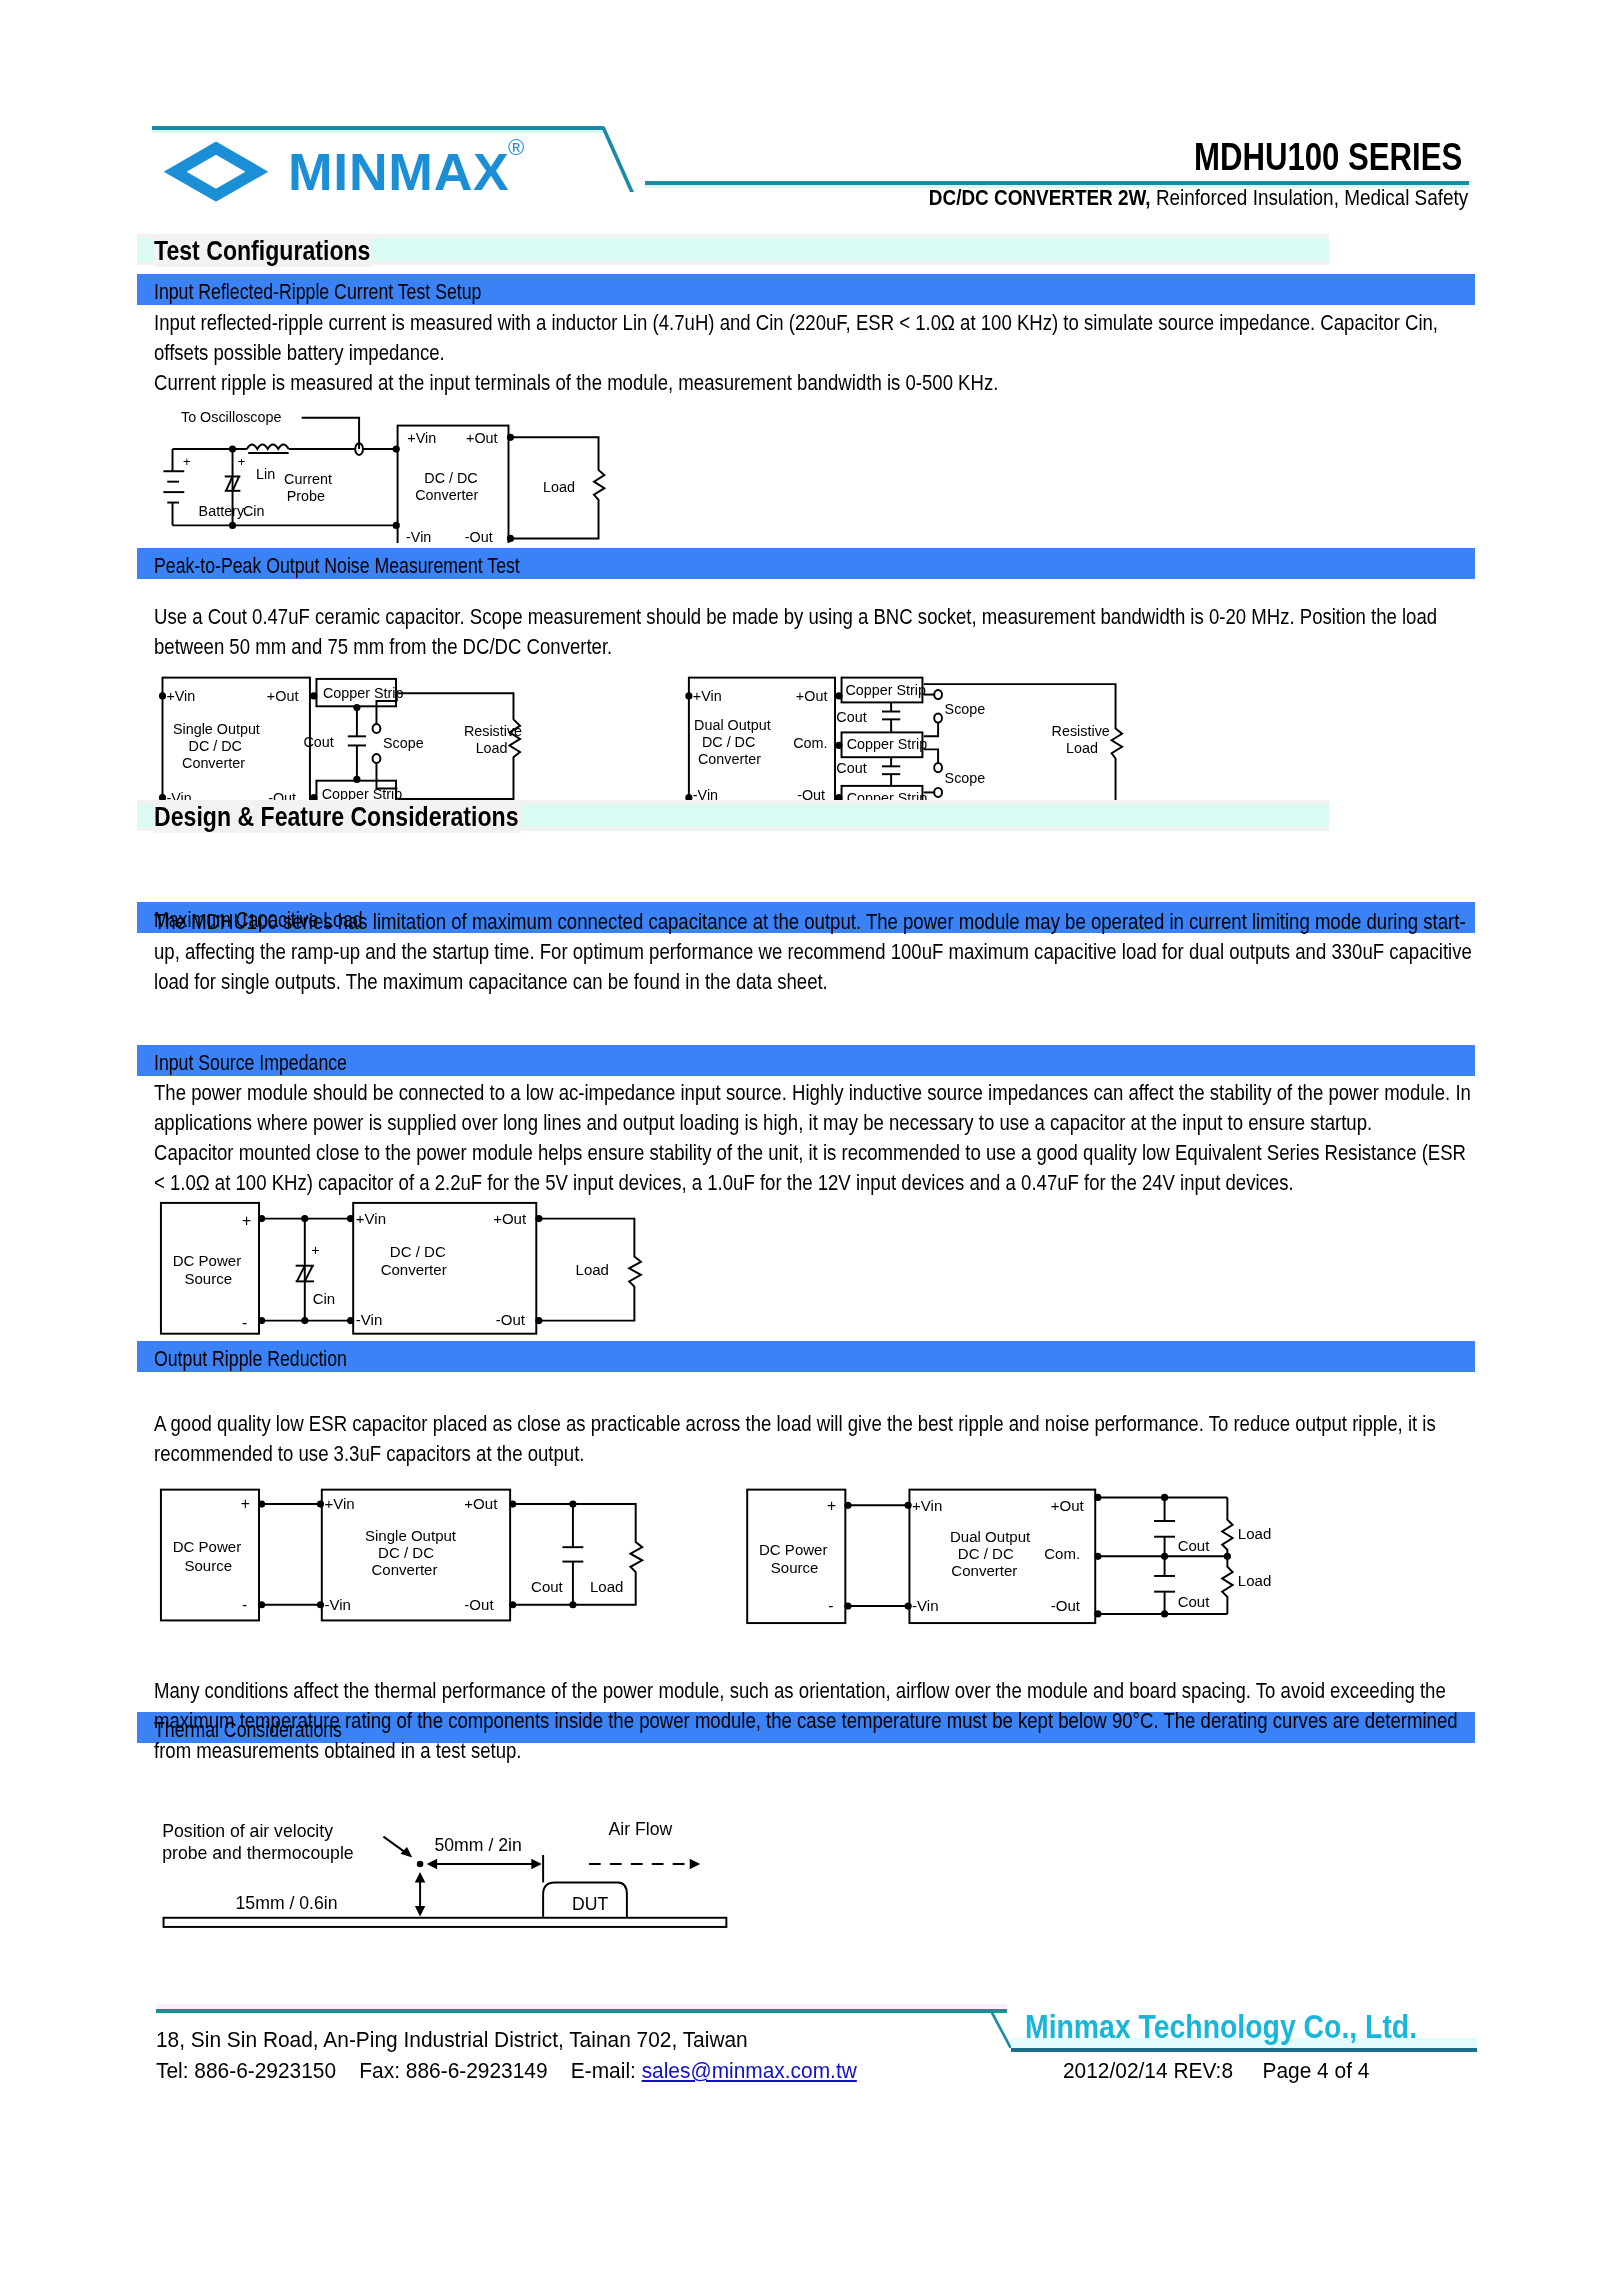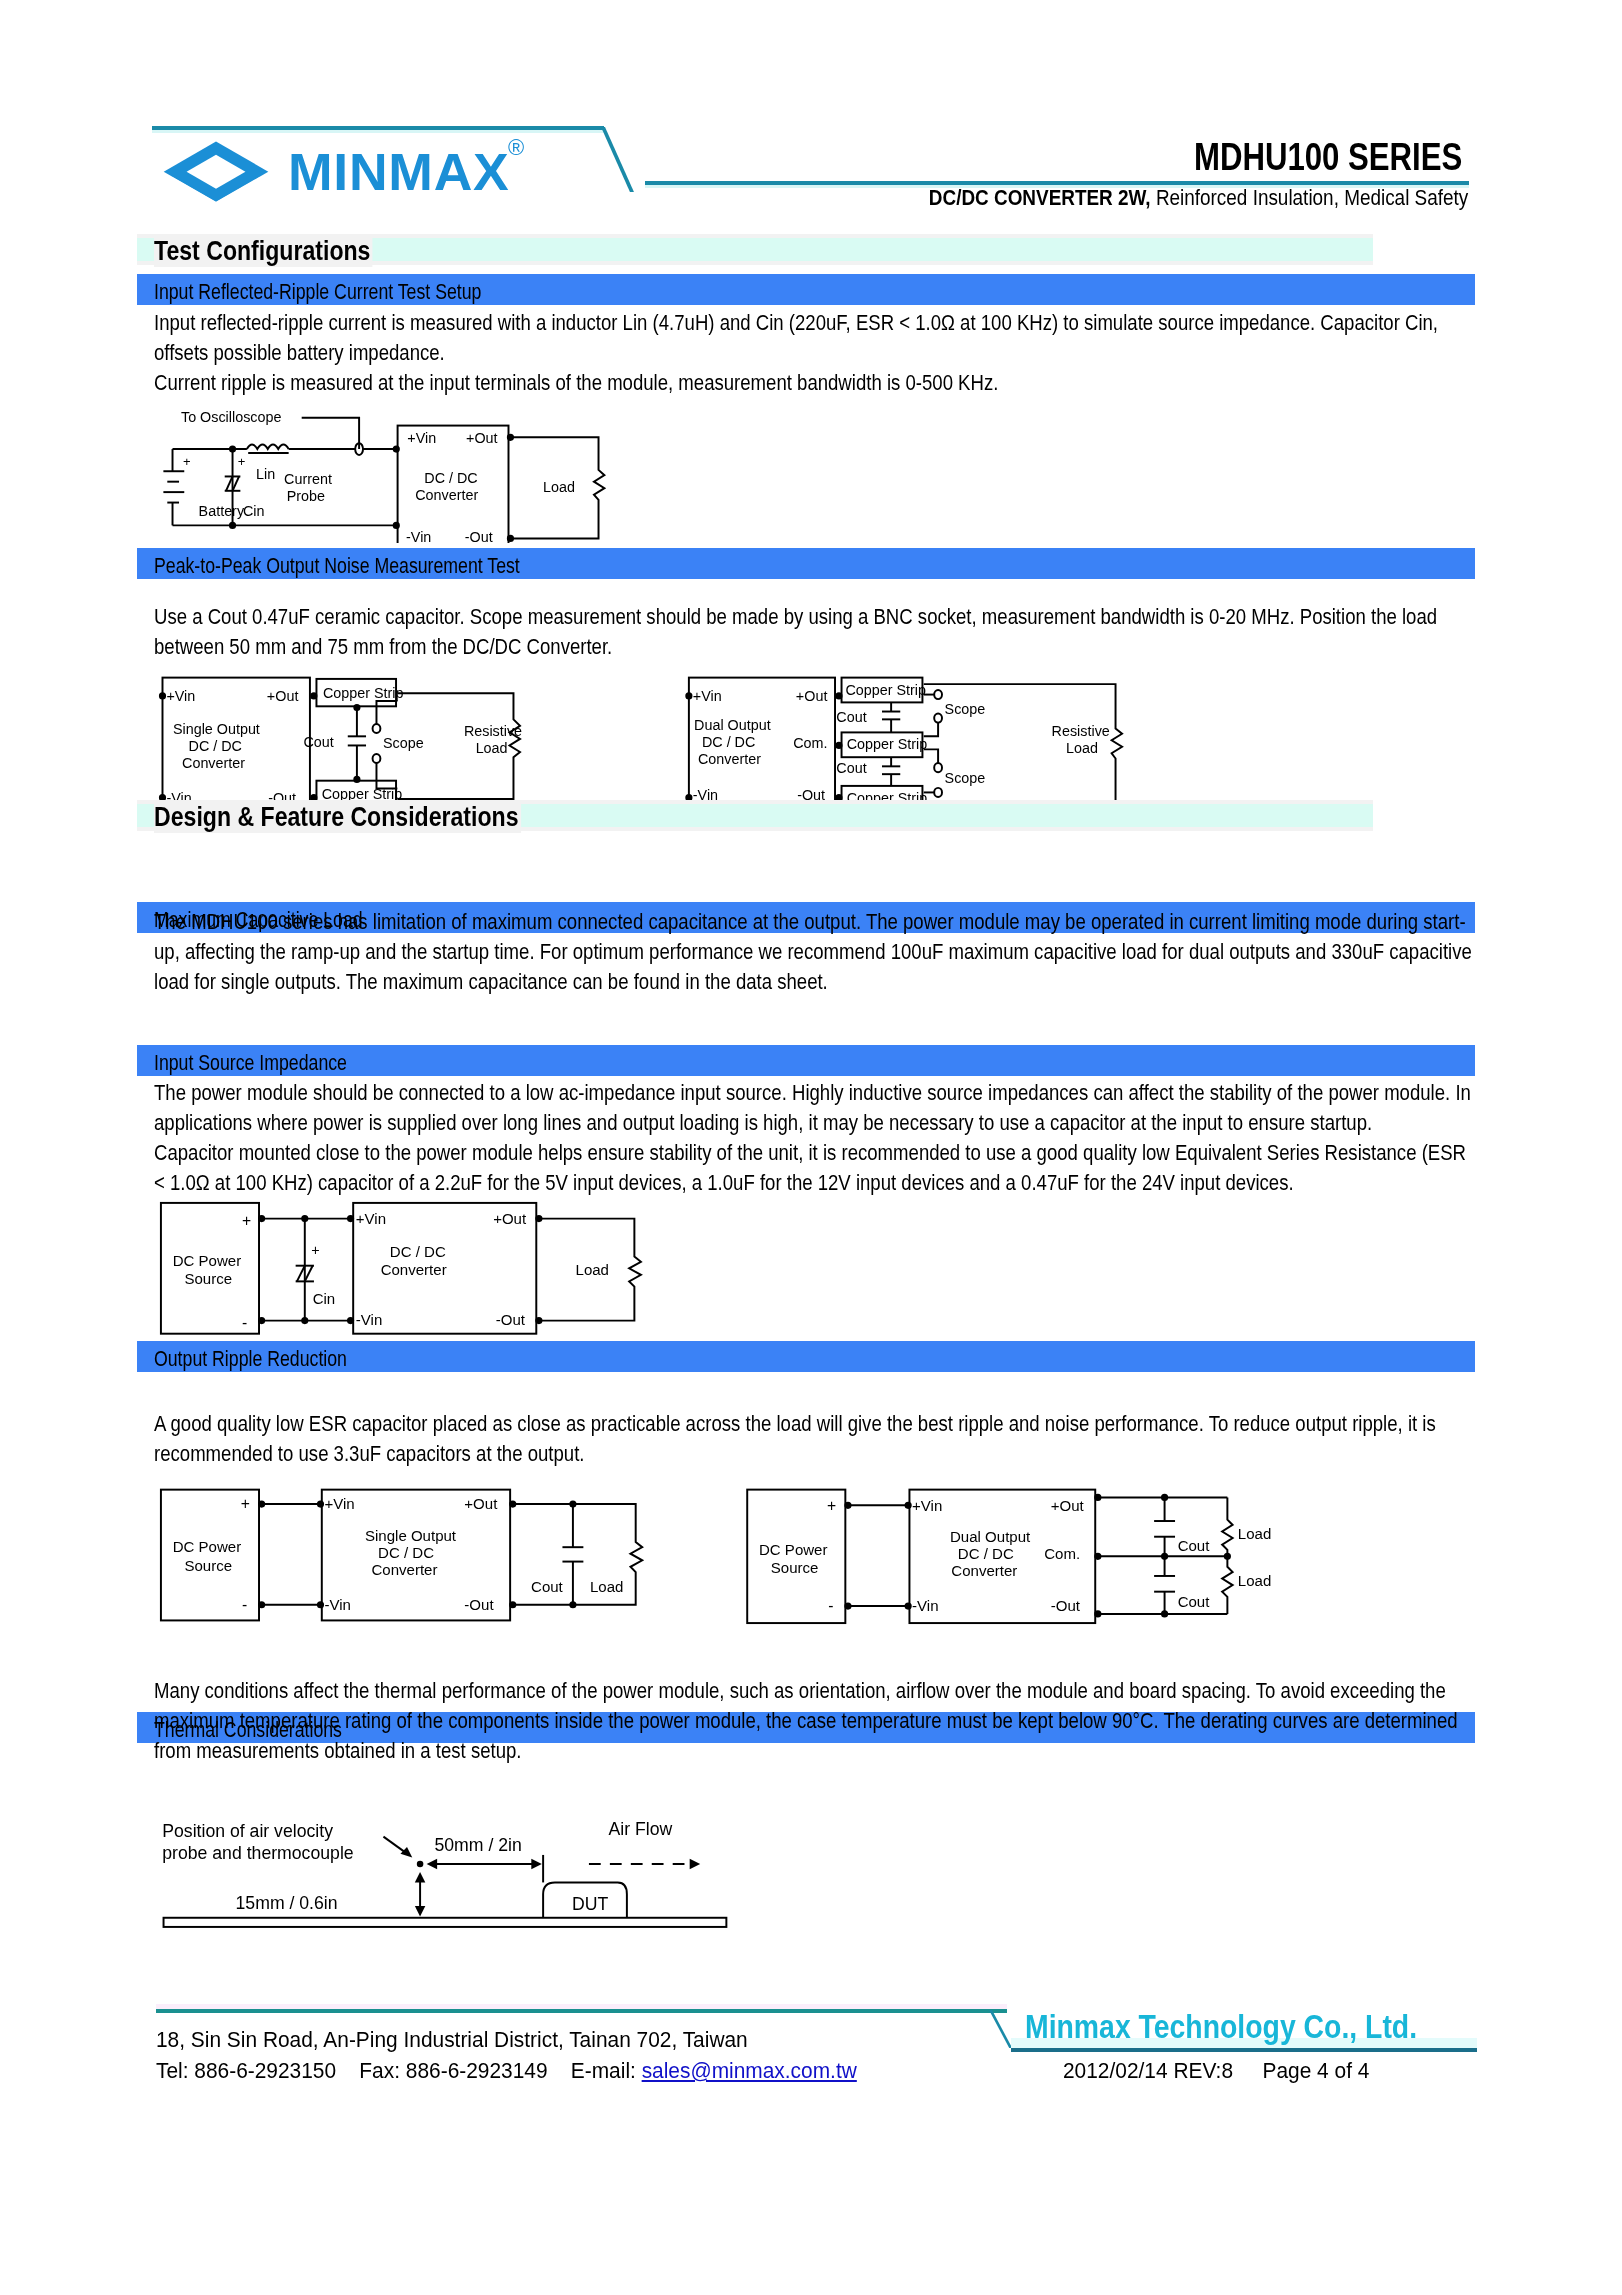--- a/index.html
+++ b/index.html
@@ -10,21 +10,21 @@
   .hdr-line-top2 { left: 152px; top: 130px; width: 452px; height: 2.6px; background: #d8f6f6; }
   .hdr-slant { left: 601px; top: 127px; width: 3.9px; height: 65px; background: #1a8aa8; transform: skewX(24deg); transform-origin: top left; }
   .hdr-line-bot { left: 645px; top: 181px; width: 824px; height: 4.6px; background: #1a8aa8; }
   .hdr-line-bot2 { left: 645px; top: 185px; width: 824px; height: 3.3px; background: #d8f6f6; }
   .logo-text { left: 288px; top: 143px; font-size: 51px; font-weight: bold; color: #1b8fd6; letter-spacing: 0.7px; font-family: "Liberation Sans", sans-serif; transform: scaleX(1.05); transform-origin: left; }
   .logo-reg { left: 508px; top: 135px; font-size: 22px; color: #1b8fd6; }
   .series-title { right: 160px; top: 136px; font-size: 38px; font-weight: bold; transform: scaleX(0.82); transform-origin: right; white-space: nowrap; }
   .subtitle { right: 154px; top: 185px; font-size: 22px; transform: scaleX(0.86); transform-origin: right; white-space: nowrap; }
   .subtitle b { font-weight: bold; }
   
-  .sec-title { left: 137px; width: 1192px; height: 31px; background: #f2f2f2; padding-left: 44px; }
+  .sec-title { left: 137px; width: 1192px; height: 31px; background: #f2f2f2; }
   .sec-title .band { position: absolute; left: 0; right: 0; top: 3.9px; height: 23.6px; background: #d9fbf3; }
   .sec-title span { position: absolute; left: 17px; top: 0.7px; font-size: 27.5px; font-weight: bold; transform: scaleX(0.84); transform-origin: left; white-space: nowrap; background: #f2f2f2; padding-right: 2.6px; }
   .sub-title { left: 137px; width: 1338px; height: 31px; background: #3b82f6; }
   .sub-title span { position: absolute; left: 17px; top: 5.2px; font-size: 21.6px; transform: scaleX(0.82); transform-origin: left; white-space: nowrap; }
   .para { left: 154px; width: 1544px; font-size: 21.6px; line-height: 30px; transform: scaleX(0.86); transform-origin: left top; }
   .para p { margin: 0; }
   svg text { font-family: "Liberation Sans", sans-serif; }
   
   .ftr-line { left: 156px; top: 2009px; width: 851px; height: 3.9px; background: #1a9090; }
   .ftr-line2 { left: 156px; top: 2004px; width: 851px; height: 5.2px; background: #fbeefb; }

